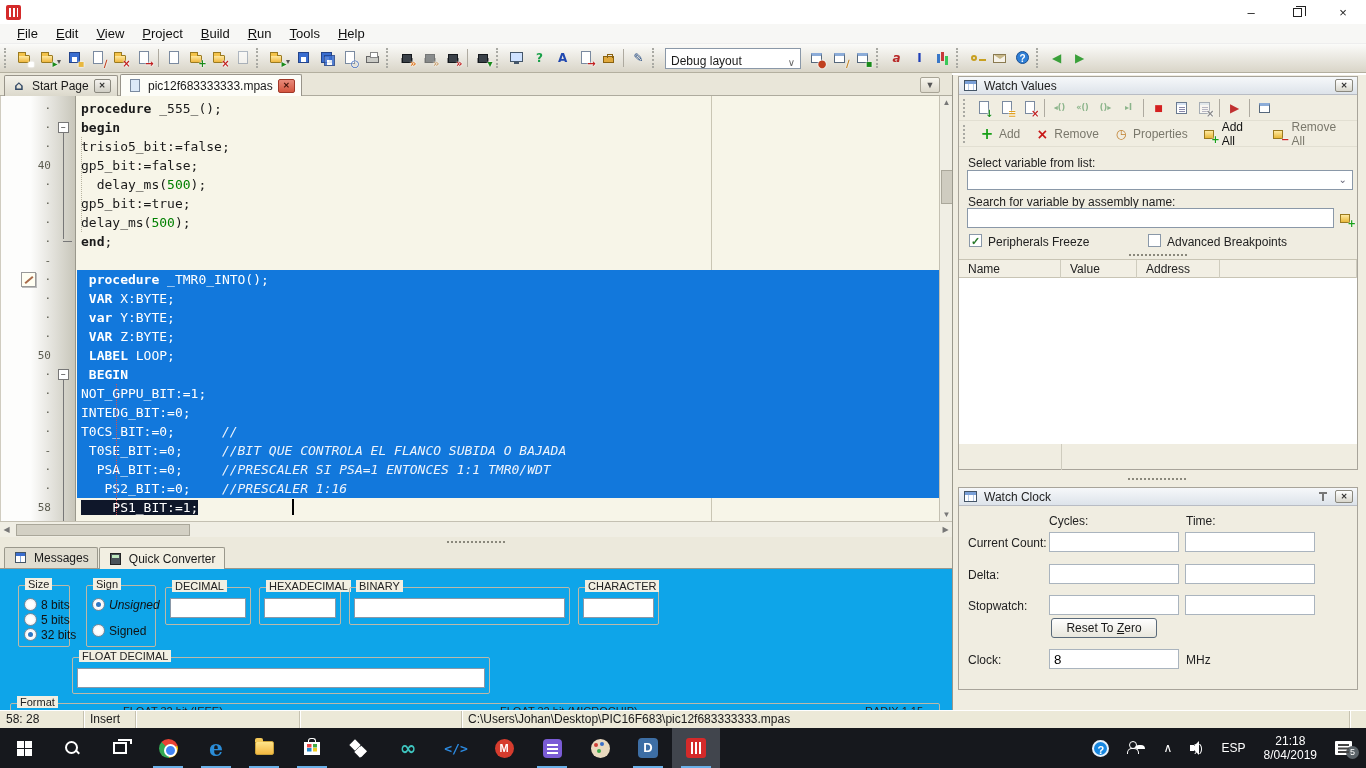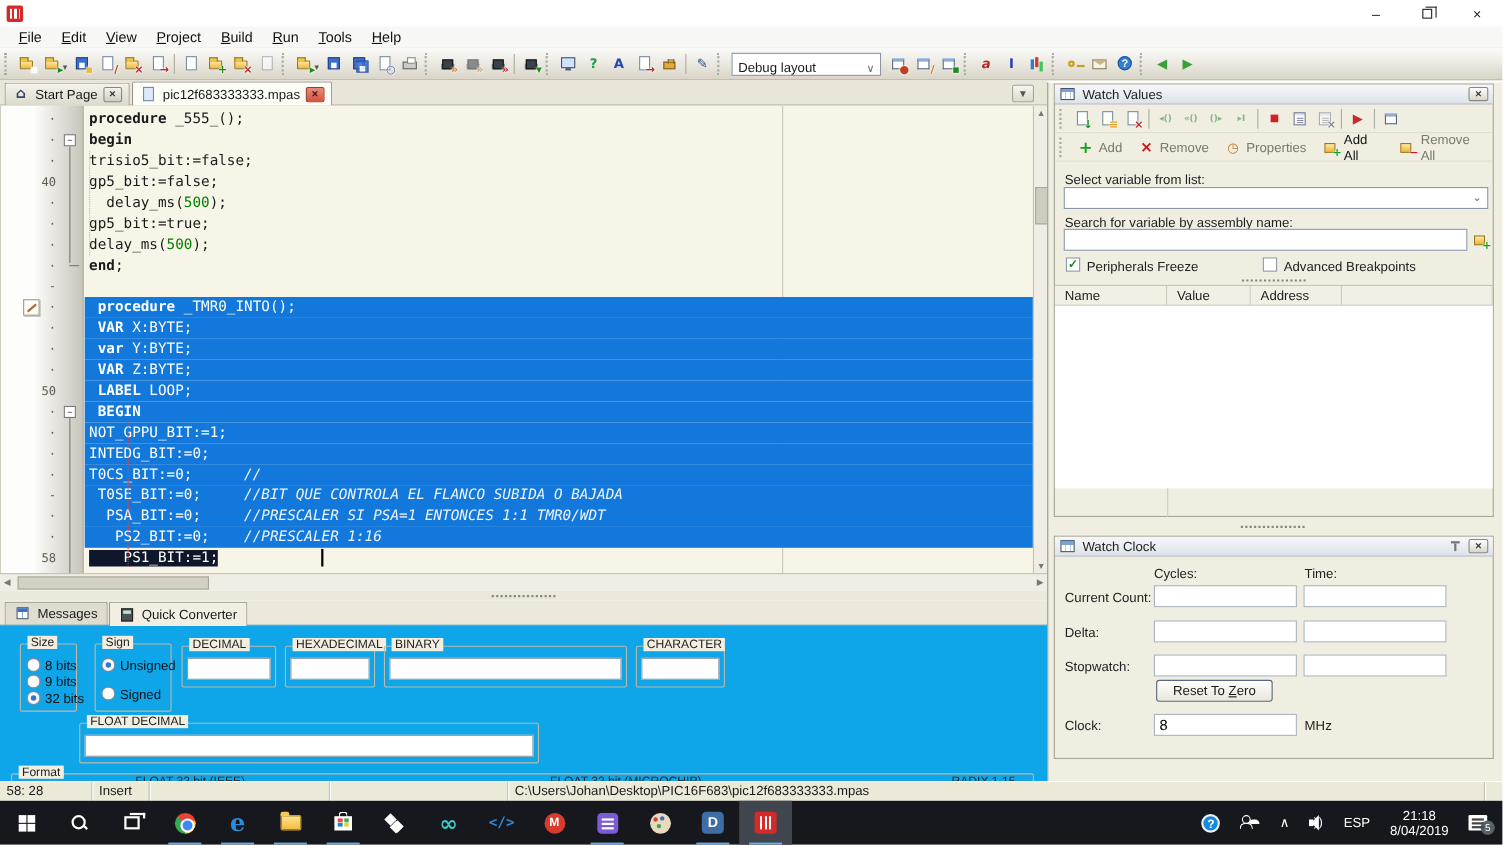--- a/index.html
+++ b/index.html
@@ -545,30 +545,30 @@
       <span>Quick Converter</span>
     </div>
   </div>
 <div id="conv">
   <div class="fs" style="left:18px;top:16px;width:52px;height:62px">
     <span class="fslabel">Size</span>
     <div id="size-radios">
         <span class="radio" style="left: 5px; top: 12px;"></span>
         <span class="rlabel" style="left: 22px; top: 12px;">8 bits</span>
         <span class="radio" style="left: 5px; top: 27px;"></span>
-        <span class="rlabel" style="left: 22px; top: 27px;">9 bits</span>
+        <span class="rlabel" style="left: 22px; top: 27px;">5 bits</span>
         <span class="radio on" style="left: 5px; top: 42px;"></span>
         <span class="rlabel" style="left: 22px; top: 42px;">32 bits</span>
       </div>
   </div>
   <div class="fs" style="left:86px;top:16px;width:70px;height:62px">
     <span class="fslabel">Sign</span>
     <div id="sign-radios">
         <span class="radio on" style="left: 5px; top: 12px;"></span>
-        <span class="rlabel" style="left: 22px; top: 12px;">Unsigned</span>
+        <span class="rlabel" style="left: 22px; top: 12px; font-style: italic;">Unsigned</span>
         <span class="radio" style="left: 5px; top: 38px;"></span>
         <span class="rlabel" style="left: 22px; top: 38px;">Signed</span>
       </div>
   </div>
   <div id="conv-fields">
       <div class="fs" style="left: 165px; top: 18px; width: 86px; height: 38px;">
         <span class="fslabel">DECIMAL</span>
         <input class="inp" style="left: 4px; top: 10px; width: 76px; height: 20px;">
       </div>
       <div class="fs" style="left: 259px; top: 18px; width: 82px; height: 38px;">

